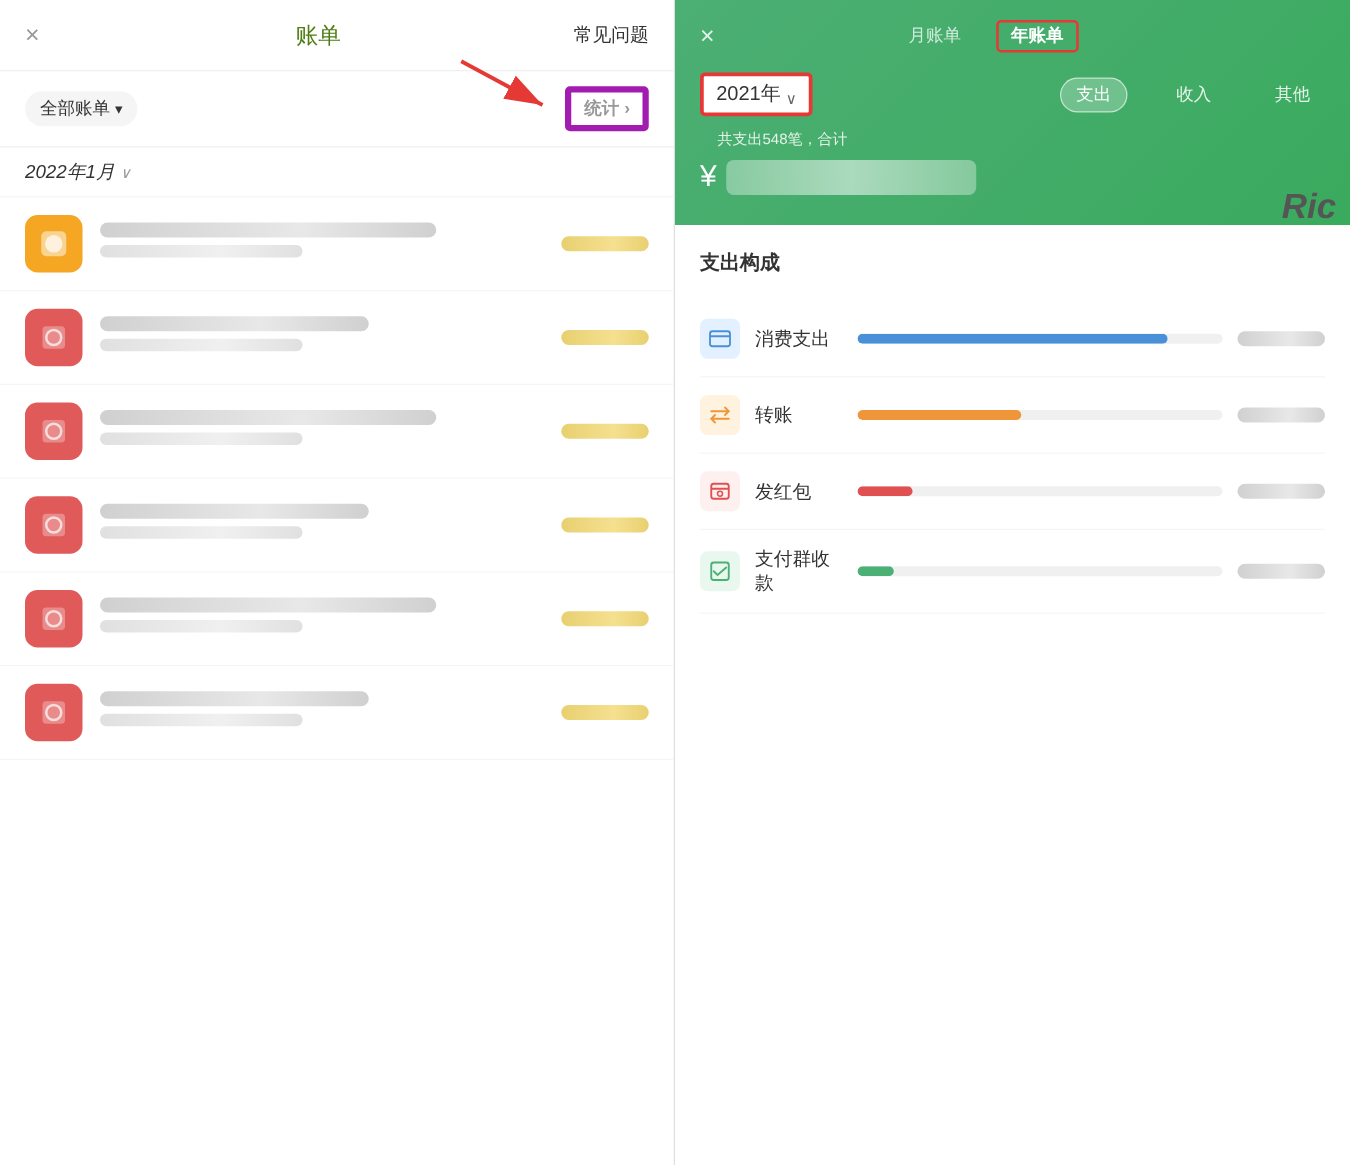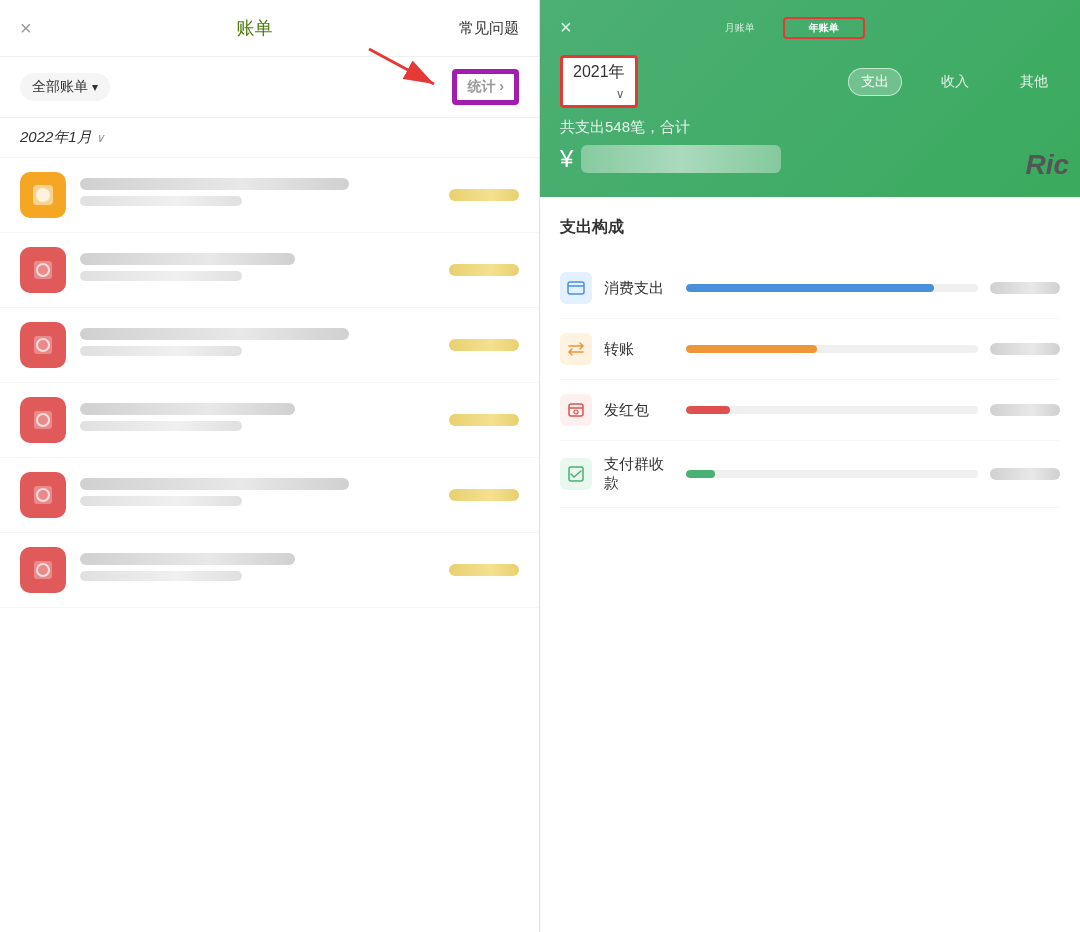--- a/index.html
+++ b/index.html
@@ -191,53 +191,52 @@
 
     .tab-group {
       display: flex;
       gap: 20px;
       flex: 1;
       justify-content: center;
       margin-left: -20px;
     }
 
     .tab-item {
-      font-size: 10px;
+      font-size: 14px;
       color: rgba(255,255,255,0.75);
       cursor: pointer;
       padding: 4px 8px;
     }
 
     .tab-item.active {
       color: #fff;
       font-weight: 600;
       border: 2px solid #e53935;
       border-radius: 4px;
-      padding: 2px 24px;
+      padding: 2px 10px;
     }
 
     .year-filter-row {
       display: flex;
       align-items: center;
       gap: 16px;
       margin-bottom: 10px;
     }
 
     .year-dropdown {
       display: flex;
       align-items: flex-end;
       background: #fff;
       border: 2px solid #e53935;
       border-radius: 4px;
       padding: 4px 10px;
       font-size: 16px;
       color: #333;
       cursor: pointer;
       gap: 4px;
-      flex-direction: column;
     }
 
     .year-dropdown .chevron { font-size: 12px; color: #666; }
 
     .type-filters {
       display: flex;
       align-items: center;
       gap: 27px;
       margin-left: auto;
     }
@@ -250,23 +249,24 @@
       border-radius: 16px;
     }
 
     .type-btn.active {
       background: rgba(255,255,255,0.25);
       color: #fff;
       border: 1px solid rgba(255,255,255,0.6);
     }
 
     .summary-text {
-      font-size: 15px;
+      font-size: 12px;
       color: rgba(255,255,255,0.85);
       margin-top: 4px;
+      margin-left: 14px;
     }
 
     .amount-display {
       display: flex;
       align-items: center;
       gap: 8px;
       margin-top: 8px;
     }
 
     .amount-yen {

